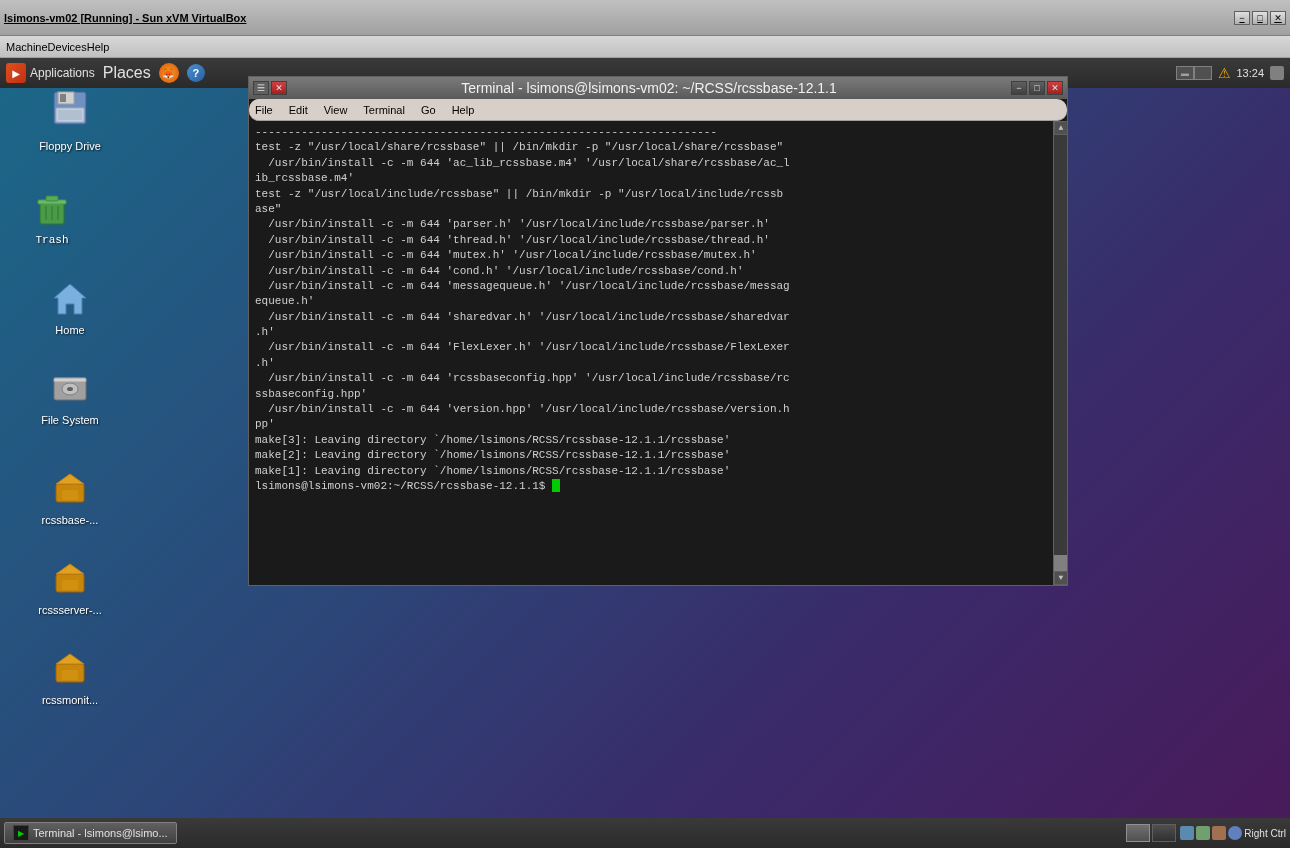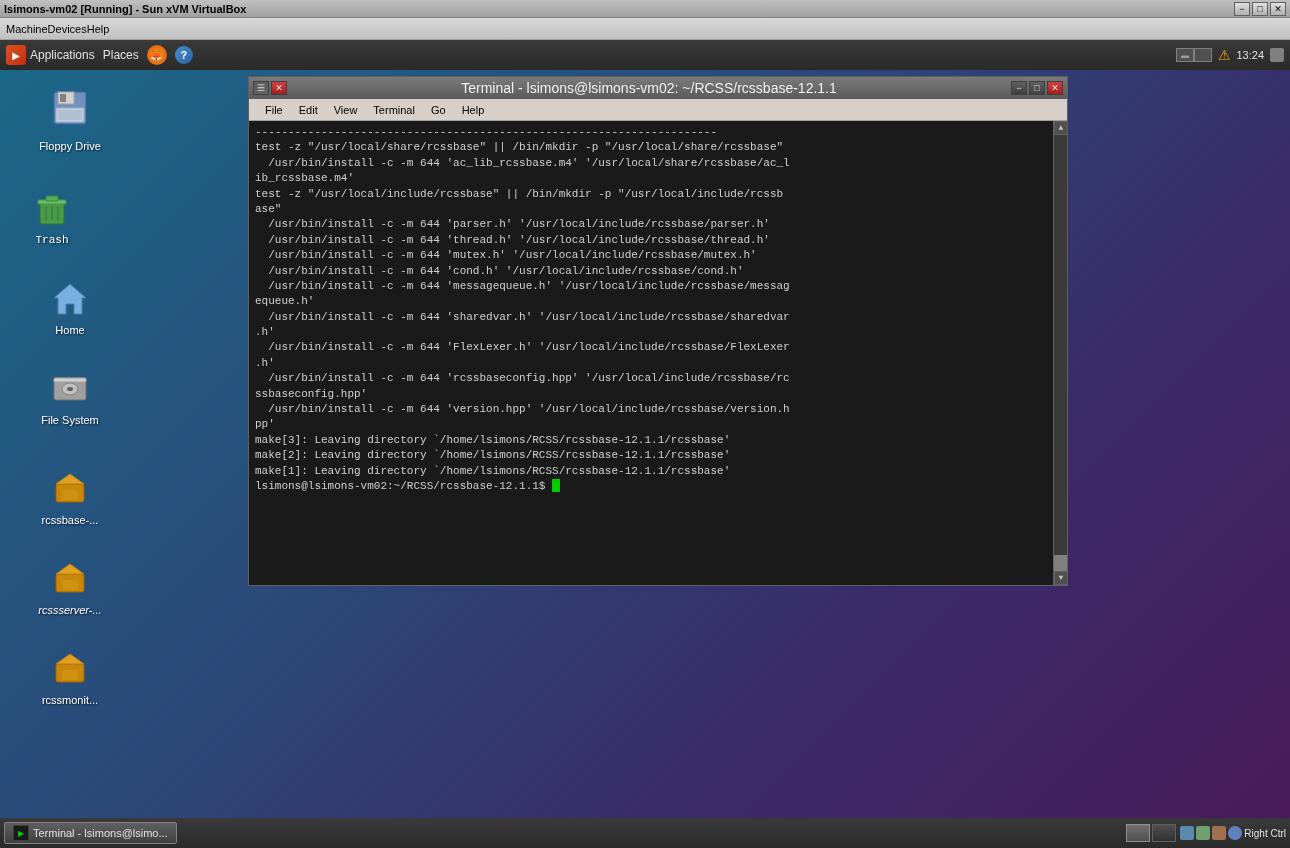--- a/index.html
+++ b/index.html
@@ -7,27 +7,28 @@
       width: 1290px;
       height: 848px;
       overflow: hidden;
       font-family: sans-serif;
       background: linear-gradient(135deg, #1a6a8a 0%, #2a4a7a 40%, #3a2a6a 70%, #4a1a5a 100%);
       position: relative;
     }
 
     
     .titlebar {
-      height: 18px;
+      height: 36px;
       background: linear-gradient(to bottom, #c0c0c0, #a0a0a0);
       display: flex;
       align-items: center;
       justify-content: space-between;
       padding: 0 4px;
       border-bottom: 1px solid #808080;
+      text-decoration: underline;
     }
     .titlebar-title {
       font-size: 11px;
       font-weight: bold;
       color: #000;
     }
     .titlebar-buttons {
       display: flex;
       gap: 2px;
     }
@@ -86,21 +87,21 @@
       background: linear-gradient(135deg, #e05020, #c03010);
       border-radius: 3px;
       display: flex;
       align-items: center;
       justify-content: center;
       color: white;
       font-size: 10px;
     }
     .panel-places {
       color: #e0e0e0;
-      font-size: 12px;
+      font-size: 16px;
       cursor: pointer;
     }
     .panel-firefox {
       width: 20px;
       height: 20px;
       background: radial-gradient(circle, #f0a020, #e05010);
       border-radius: 50%;
       display: flex;
       align-items: center;
       justify-content: center;
@@ -298,23 +299,24 @@
     .terminal-title-left {
       display: flex;
       gap: 2px;
     }
 
     .terminal-menubar {
       height: 22px;
       background: #d8d0c8;
       display: flex;
       align-items: center;
-      padding: 0 16px;
+      padding: 0 6px;
       gap: 16px;
       border-bottom: 1px solid #a0a0a0;
+      border-radius: 10px;
     }
     .terminal-menubar span {
       font-size: 11px;
       color: #000;
       cursor: pointer;
     }
 
     .terminal-content {
       flex: 1;
       background: #1a1a1a;
@@ -472,21 +474,21 @@
     <div class="icon-img">
       <svg width="40" height="40" viewBox="0 0 40 40">
         <rect x="6" y="16" width="28" height="18" rx="2" fill="#c8860a" stroke="#a06008" stroke-width="1"></rect>
         <polygon points="6,16 20,6 34,16" fill="#e0a020" stroke="#c08010" stroke-width="1"></polygon>
         <rect x="12" y="22" width="16" height="10" rx="1" fill="#d09010"></rect>
       </svg>
     </div>
     <div class="icon-label">rcssbase-...</div>
   </div>
 
-  <div class="desktop-icon" style="left:30px;top:480px;font-style:italic;">
+  <div class="desktop-icon" style="left:30px;top:480px;">
     <div class="icon-img">
       <svg width="40" height="40" viewBox="0 0 40 40">
         <rect x="6" y="16" width="28" height="18" rx="2" fill="#c8860a" stroke="#a06008" stroke-width="1"></rect>
         <polygon points="6,16 20,6 34,16" fill="#e0a020" stroke="#c08010" stroke-width="1"></polygon>
         <rect x="12" y="22" width="16" height="10" rx="1" fill="#d09010"></rect>
       </svg>
     </div>
     <div class="icon-label">rcssserver-...</div>
   </div>
 

